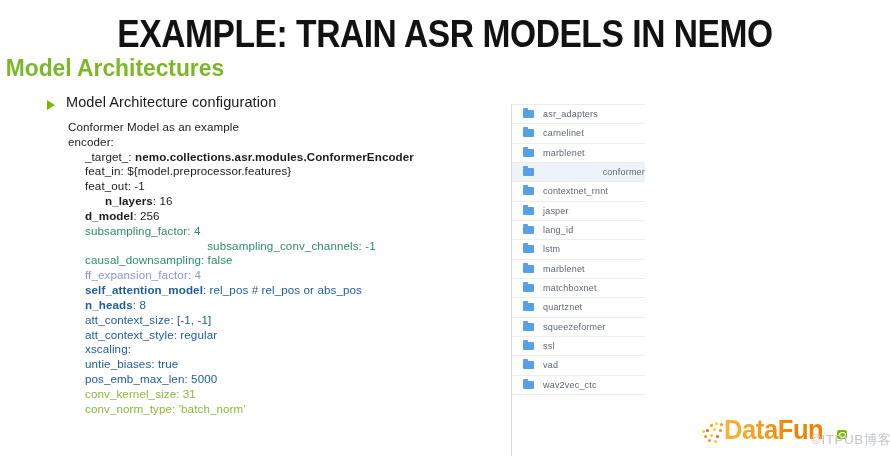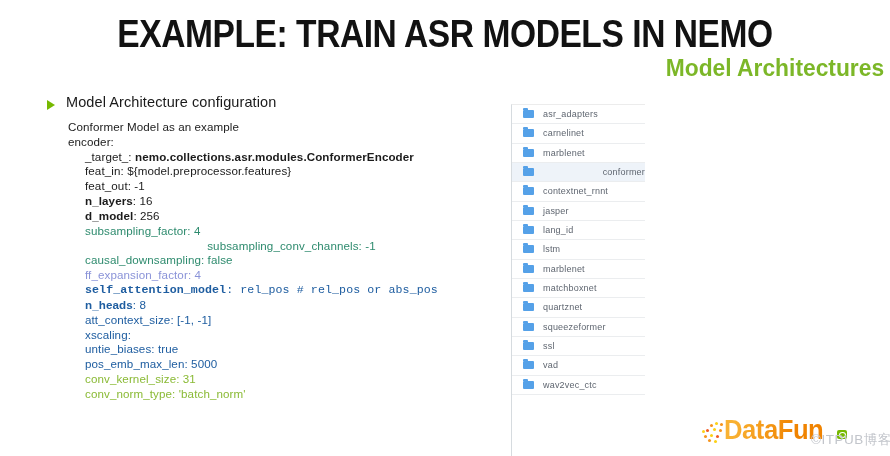--- a/index.html
+++ b/index.html
@@ -8,21 +8,21 @@
     position:relative; width:890px; height:456px; background:#ffffff;
     font-family:"Liberation Sans", sans-serif; overflow:hidden;
   }
 
   
   .title-wrap { position:absolute; top:12px; left:0; width:100%; display:flex; justify-content:center; }
   .slide-title {
     font-size:39px; font-weight:bold; color:#121212; white-space:nowrap;
     letter-spacing:-0.5px; transform:scaleX(0.86); transform-origin:center;
   }
-  .subtitle-wrap { position:absolute; top:54px; left:0; width:100%; display:flex; justify-content:flex-end; }
+  .subtitle-wrap { position:absolute; top:54px; left:0; width:100%; display:flex; justify-content:flex-start; }
   .slide-subtitle {
     font-size:24px; font-weight:bold; white-space:nowrap;
     transform:scaleX(0.95); transform-origin:center;
   }
 
   
   .bullet-tri {
     position:absolute; left:47px; top:100px; width:0; height:0;
     border-left:8px solid #76b900; border-top:5px solid transparent; border-bottom:5px solid transparent;
   }
@@ -97,29 +97,30 @@
 
   <div class="bullet-tri"></div>
   <div class="section-heading">Model Architecture configuration</div>
 
   <div class="code-block">
       <div class="code-line" style="color: rgb(27, 27, 27);"><span>Conformer Model as an example</span></div>
       <div class="code-line" style="color: rgb(27, 27, 27);"><span>encoder:</span></div>
       <div class="code-line ind" style="color: rgb(27, 27, 27);"><span>_target_: </span><span style="font-weight: bold;">nemo.collections.asr.modules.ConformerEncoder</span></div>
       <div class="code-line ind" style="color: rgb(27, 27, 27);"><span>feat_in: ${model.preprocessor.features}</span></div>
       <div class="code-line ind" style="color: rgb(27, 27, 27);"><span>feat_out: -1</span></div>
-      <div class="code-line ind" style="color: rgb(27, 27, 27);"><span style="font-weight: bold;">n_layers</span><span>: 16</span></div>
+      <div class="code-line ind" style="color: rgb(27, 27, 27);"><span style="font-weight: bold; margin-left: 20px;">n_layers</span><span>: 16</span></div>
       <div class="code-line ind" style="color: rgb(27, 27, 27);"><span style="font-weight: bold;">d_model</span><span>: 256</span></div>
       <div class="code-line ind" style="color: rgb(46, 139, 110);"><span>subsampling_factor: 4</span></div>
       <div class="code-line ind" style="color: rgb(46, 139, 110); text-align: center;"><span>subsampling_conv_channels: -1</span></div>
       <div class="code-line ind" style="color: rgb(46, 139, 110);"><span>causal_downsampling: false</span></div>
       <div class="code-line ind" style="color: rgb(138, 147, 216);"><span>ff_expansion_factor: 4</span></div>
-      <div class="code-line ind" style="color: rgb(30, 93, 160); font-family: Liberation Mono, monospace;"><span style="font-weight: bold;">self_attention_model</span><span>: rel_pos # rel_pos or abs_pos</span></div>
+      <div class="code-line ind" style="color: rgb(30, 93, 160);"><span style="font-weight: bold;">self_attention_model</span><span>: rel_pos # rel_pos or abs_pos</span></div>
       <div class="code-line ind" style="color: rgb(30, 93, 160);"><span style="font-weight: bold;">n_heads</span><span>: 8</span></div>
       <div class="code-line ind" style="color: rgb(30, 93, 160);"><span>att_context_size: [-1, -1]</span></div>
+      <div class="code-line ind" style="color: rgb(30, 93, 160);"><span>att_context_style: regular</span></div>
       <div class="code-line ind" style="color: rgb(30, 93, 160);"><span>xscaling:</span></div>
       <div class="code-line ind" style="color: rgb(30, 93, 160);"><span>untie_biases: true</span></div>
       <div class="code-line ind" style="color: rgb(30, 93, 160);"><span>pos_emb_max_len: 5000</span></div>
       <div class="code-line ind" style="color: rgb(138, 186, 53);"><span>conv_kernel_size: 31</span></div>
       <div class="code-line ind" style="color: rgb(138, 186, 53);"><span>conv_norm_type: 'batch_norm'</span></div>
     </div>
 
   <div class="file-panel">
     <div>
         <div class="file-row">

